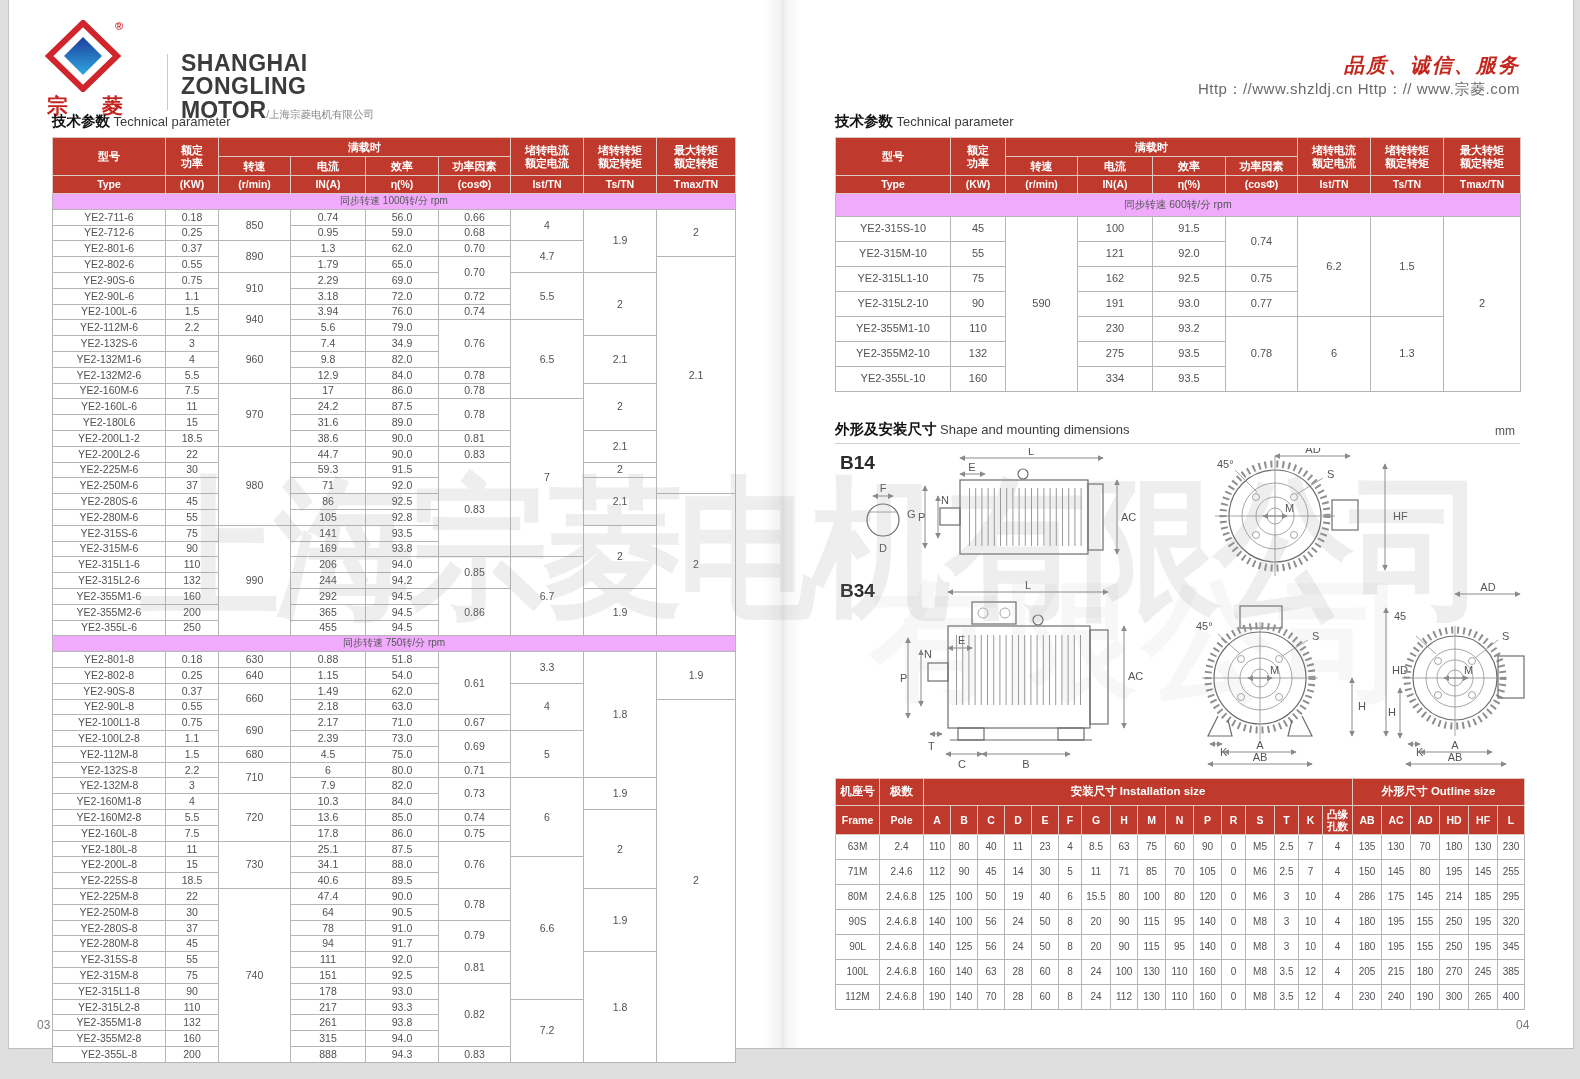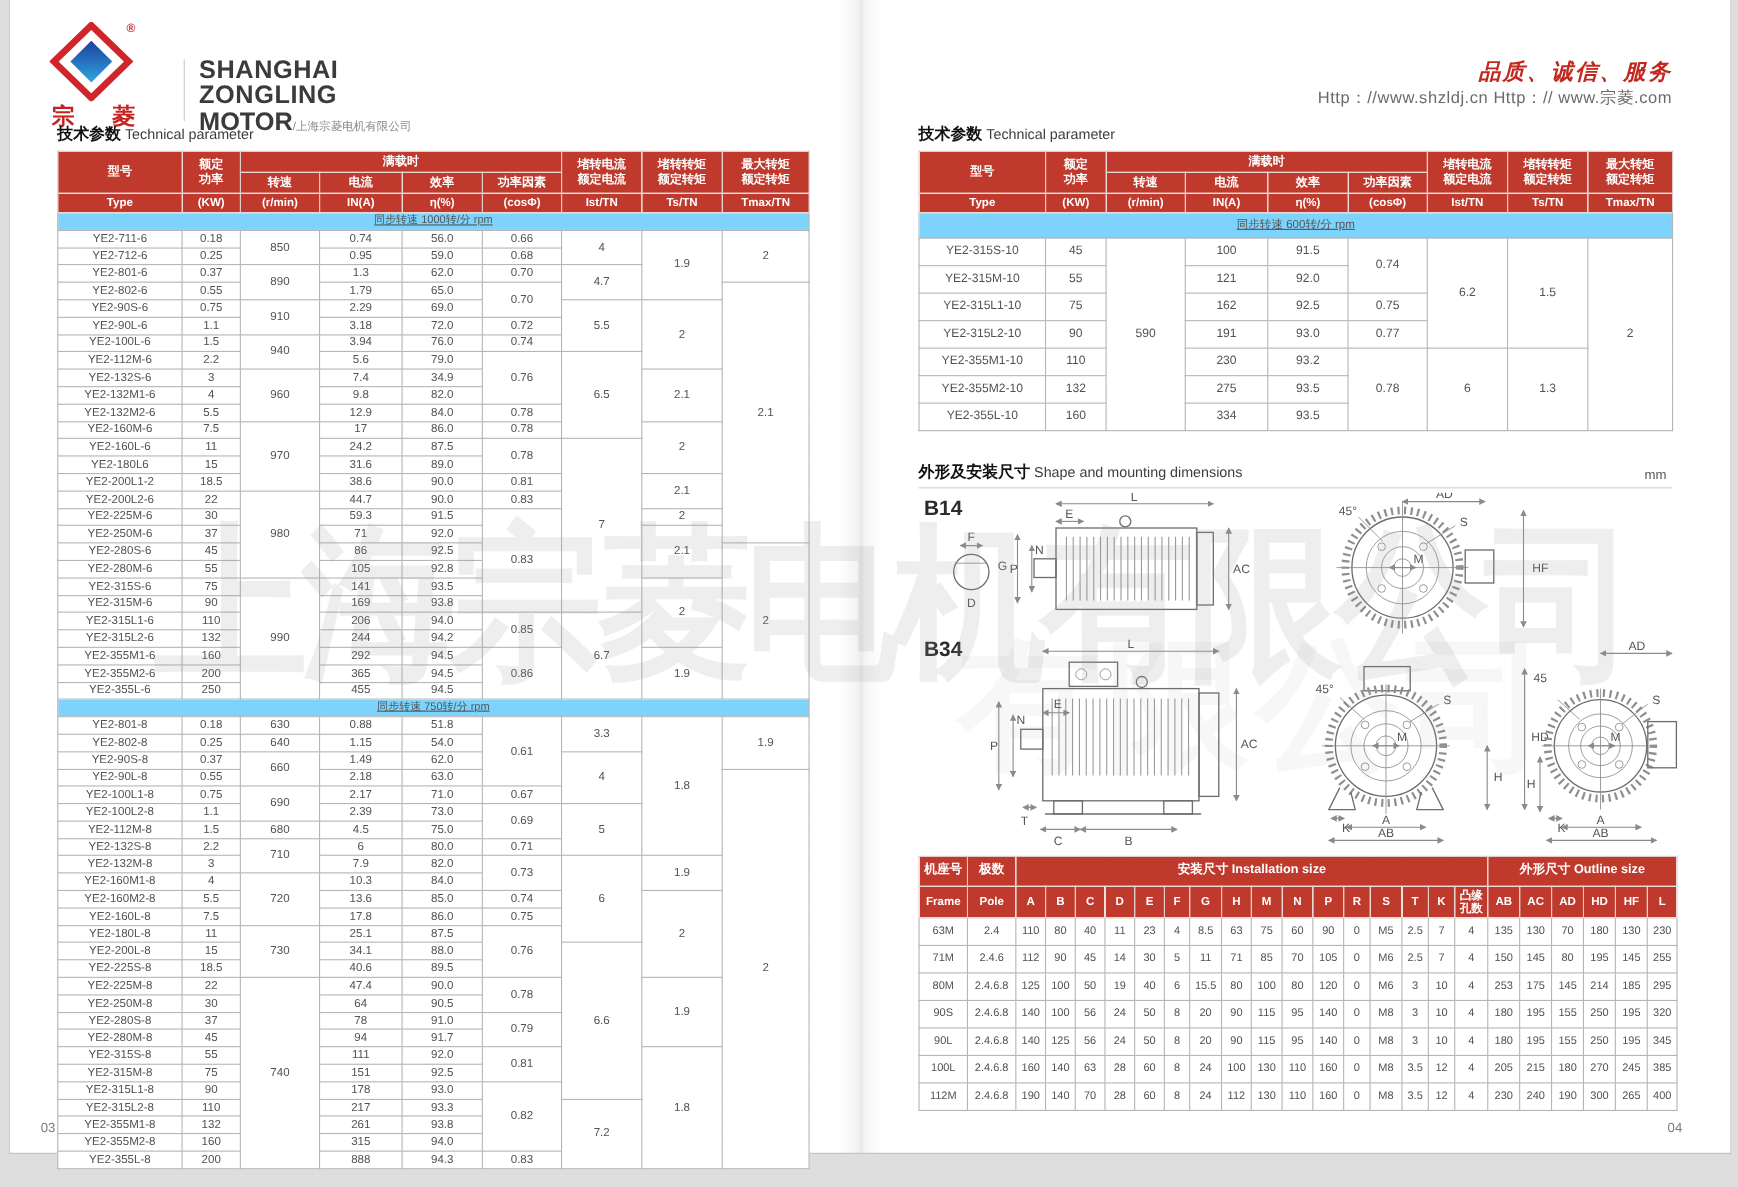--- a/index.html
+++ b/index.html
@@ -33,21 +33,21 @@
   table.tbl{border-collapse:collapse;table-layout:fixed;background:#fff;}
   .tbl th,.tbl td{border:1px solid #b5b5b5;text-align:center;vertical-align:middle;
     padding:0;white-space:pre-line;overflow:hidden;}
   .tbl thead th{background:#bf392c;color:#fff;border:1px solid #ddc7c2;font-weight:bold;line-height:1.15;}
   .h1 th{height:18px;font-size:11px;}
   .h2 th{height:18px;font-size:11px;}
   .h3 th{height:17px;font-size:10.5px;font-weight:normal;margin-top:40px;}
   .tbl td{font-size:10.5px;color:#515156;line-height:1.05;}
   #left-tbl td{height:14.8px;}
   #right-tbl td{height:24px;font-size:11px;}
-  .tbl td.band{height:15px;font-size:10px;color:#555;background:#7dd3fc;text-decoration:underline;}
+  .tbl td.band{height:15px;font-size:10px;color:#555;background:#f0abfc;}
   #right-tbl td.band{height:22px;font-size:10.5px;}
 
   #bottom-tbl .bh1 th{height:26px;font-size:11.5px;}
   #bottom-tbl .bh2 th{height:28px;font-size:10.5px;font-weight:bold;}
   #bottom-tbl td{height:24px;font-size:10px;color:#515156;}
 
   
   .wm{position:absolute;pointer-events:none;font-weight:bold;color:#9a9a9a;white-space:nowrap;z-index:6;}
   .wm-main{left:140px;top:448px;font-size:152px;letter-spacing:-6px;opacity:0.16;transform:scaleX(0.92);transform-origin:left top;}
   .wm-sub{left:870px;top:555px;font-size:130px;letter-spacing:6px;opacity:0.07;}
@@ -946,21 +946,21 @@
           <td>15.5</td>
           <td>80</td>
           <td>100</td>
           <td>80</td>
           <td>120</td>
           <td>0</td>
           <td>M6</td>
           <td>3</td>
           <td>10</td>
           <td>4</td>
-          <td>253</td>
+          <td>286</td>
           <td>175</td>
           <td>145</td>
           <td>214</td>
           <td>185</td>
           <td>295</td>
         </tr>
         <tr>
           <td>90S</td>
           <td>2.4.6.8</td>
           <td>140</td>

